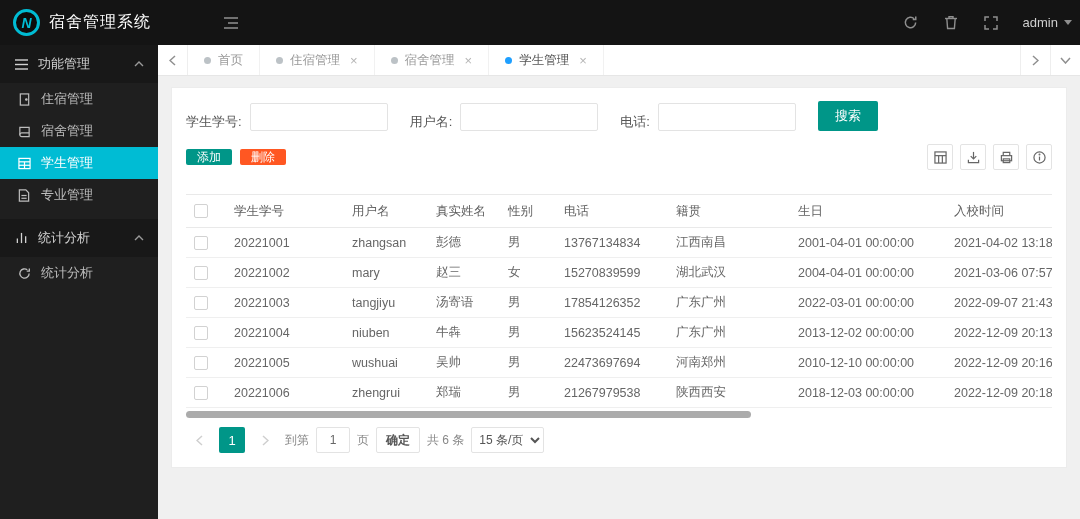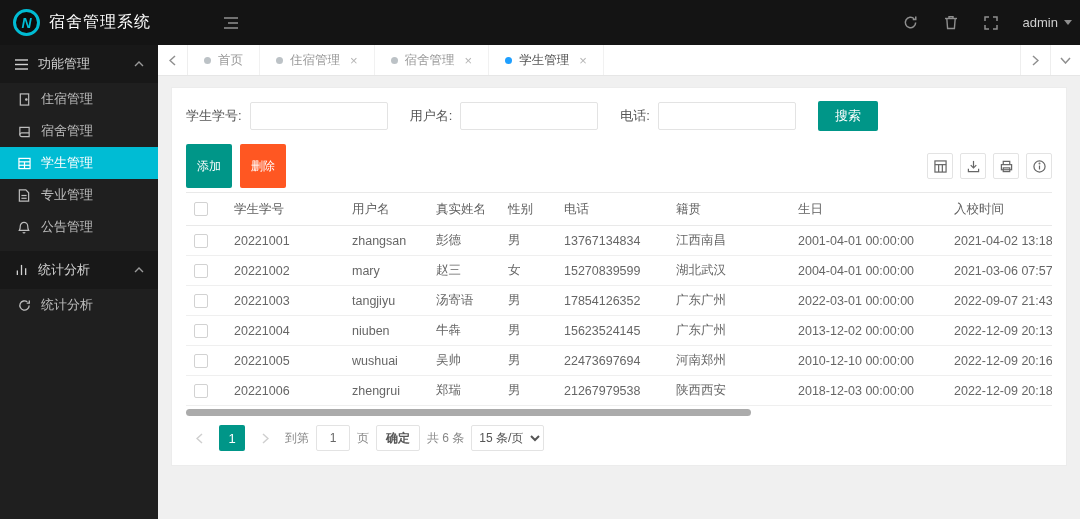--- a/index.html
+++ b/index.html
@@ -36,34 +36,34 @@
   .tab.active { color:#555555; }
   .tab.active .dot { background:#1e9fff; }
   .tab .close { color:#b5b5b5; font-size:13px; margin-left:3px; line-height:1; }
   .tab-right { margin-left:auto; display:flex; }
   .tab-right .tab-nav-btn { border-left:1px solid #eeeeee; }
 
   
   .content { position:absolute; left:158px; top:76px; right:0; bottom:0; background:#f0f0f0; padding:11px 13px; }
   .card { background:#ffffff; border:1px solid #ececec; padding:13px 14px 14px 14px; }
 
-  .search-row { display:flex; align-items:center; }
+  .search-row { display:flex; align-items:flex-end; }
   .field-label { font-size:13px; color:#555555; margin-right:8px; white-space:nowrap; }
   .text-input { width:138px; height:28px; border:1px solid #e3e3e3; border-radius:2px; background:#ffffff; outline:none; padding:0 8px; font-size:13px; color:#555; margin-right:22px; }
   .btn { border:none; border-radius:2px; color:#ffffff; font-size:13px; cursor:pointer; white-space:nowrap; }
   .btn-search { background:#009688; height:30px; padding:0 17px; margin-left:0; }
 
   .toolbar-row { margin-top:13px; display:flex; align-items:center; gap:8px; }
-  .btn-sm { height:44px; padding:0 11px; font-size:12px; }
+  .btn-sm { height:16px; padding:0 11px; font-size:12px; }
   .btn-add { background:#009688; }
   .btn-del { background:#ff5722; }
   .tool-icons { margin-left:auto; display:flex; gap:7px; }
   .icon-btn { width:26px; height:26px; border:1px solid #e3e3e3; border-radius:2px; background:#ffffff; display:flex; align-items:center; justify-content:center; color:#666666; cursor:pointer; }
 
-  .table-wrap { margin-top:4px; overflow:hidden; }
+  .table-wrap { margin-top:24px; overflow:hidden; }
   table.grid { border-collapse:collapse; table-layout:fixed; width:960px; font-size:12.5px; color:#666666; }
   table.grid th { font-weight:normal; text-align:left; height:33px; padding:0 8px; border-top:1px solid #e9e9e9; border-bottom:1px solid #e9e9e9; color:#5f5f5f; white-space:nowrap; overflow:hidden; }
   table.grid td { height:30px; padding:0 8px; border-bottom:1px solid #efefef; white-space:nowrap; overflow:hidden; }
   .checkbox { display:inline-block; width:14px; height:14px; border:1px solid #d2d2d2; border-radius:2px; background:#ffffff; vertical-align:middle; cursor:pointer; }
 
   .hscrollbar { margin-top:3px; width:565px; height:7px; background:#ababab; border-radius:4px; cursor:pointer; }
 
   .pagination { margin-top:9px; display:flex; align-items:center; gap:7px; font-size:12px; color:#888888; }
   .page-btn { min-width:26px; height:26px; display:flex; align-items:center; justify-content:center; color:#cfcfcf; cursor:pointer; font-size:13px; }
   .page-current { background:#009688; color:#ffffff; border-radius:2px; cursor:default; }
@@ -171,29 +171,20 @@
       <span class="side-icon">
         <svg width="12" height="13" viewBox="0 0 12 14" fill="none" stroke="currentColor" stroke-width="1.3">
             <path d="M1 1h7l3 3v9H1z"></path>
             <line x1="3.2" y1="7" x2="8.8" y2="7"></line>
             <line x1="3.2" y1="10" x2="8.8" y2="10"></line>
           </svg>
       </span>
       <span>专业管理</span>
     </div>
 
-    <div class="side-item">
-      <span class="side-icon">
-        <svg width="12" height="13" viewBox="0 0 12 14" fill="none" stroke="currentColor" stroke-width="1.3">
-            <path d="M6 1.5a4 4 0 0 1 4 4c0 3 1 4.5 1 4.5H1s1-1.5 1-4.5a4 4 0 0 1 4-4z"></path>
-            <path d="M4.8 12a1.3 1.3 0 0 0 2.4 0"></path>
-          </svg>
-      </span>
-      <span>公告管理</span>
-    </div>
 
 
     <div class="side-section-header" style="margin-top:8px;">
       <span class="side-icon">
         <svg width="13" height="12" viewBox="0 0 14 13" fill="none" stroke="currentColor" stroke-width="1.4">
             <line x1="2.5" y1="12" x2="2.5" y2="7"></line>
             <line x1="7" y1="12" x2="7" y2="1"></line>
             <line x1="11.5" y1="12" x2="11.5" y2="4.5"></line>
           </svg>
       </span>

